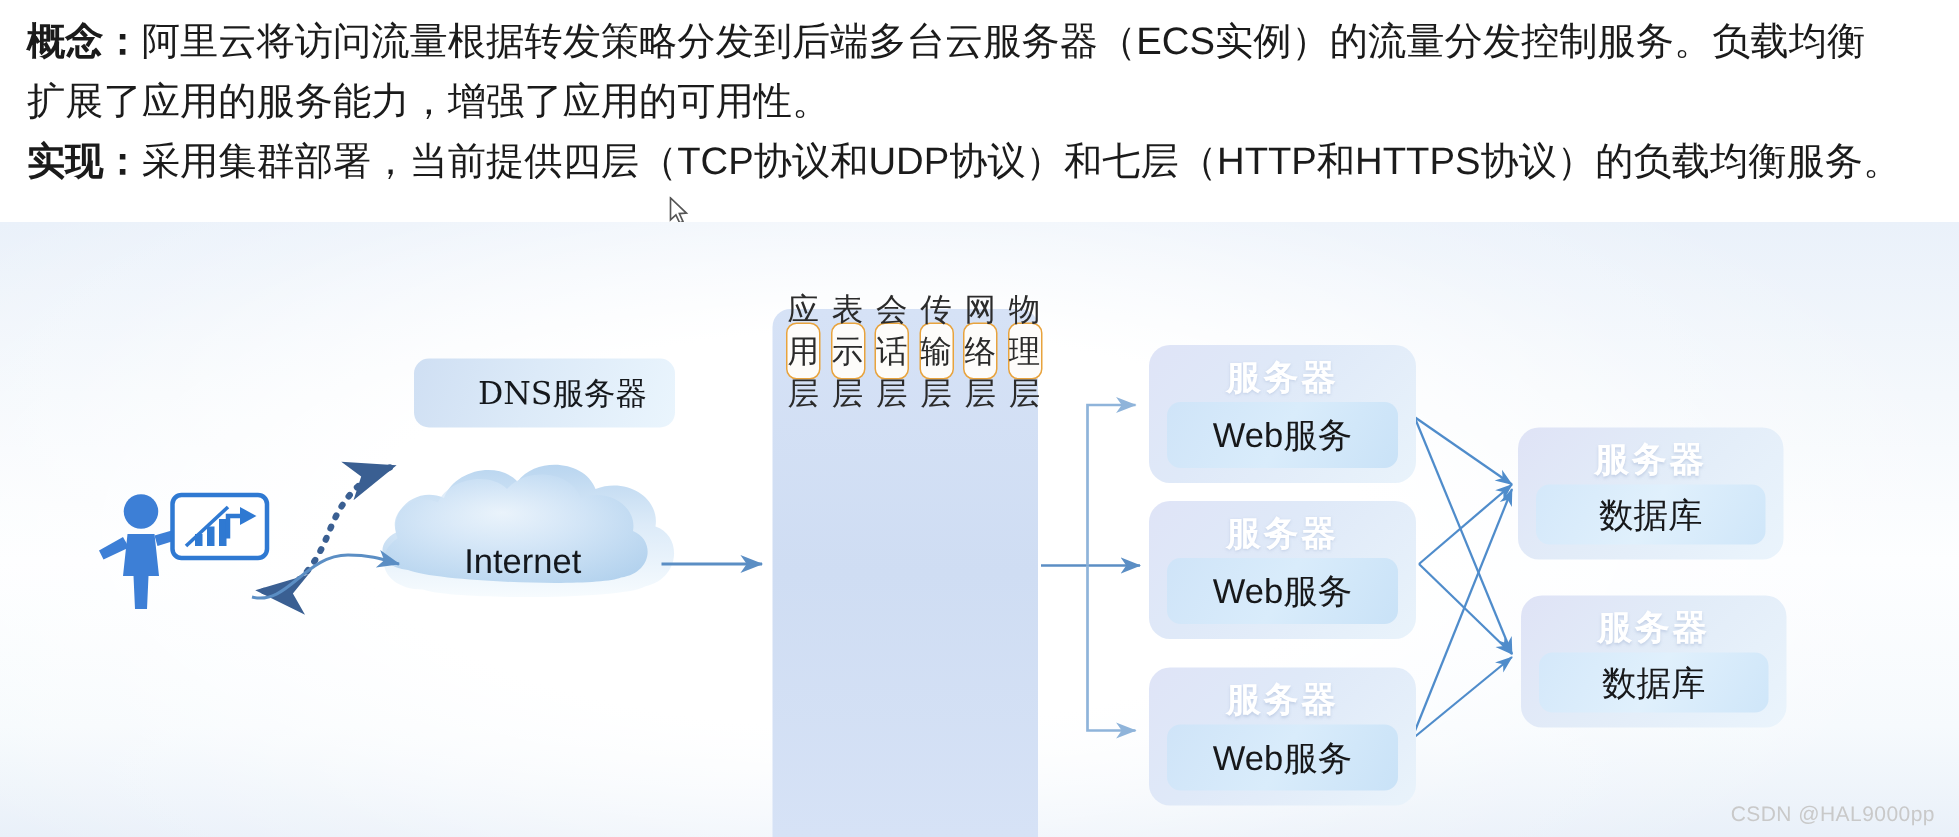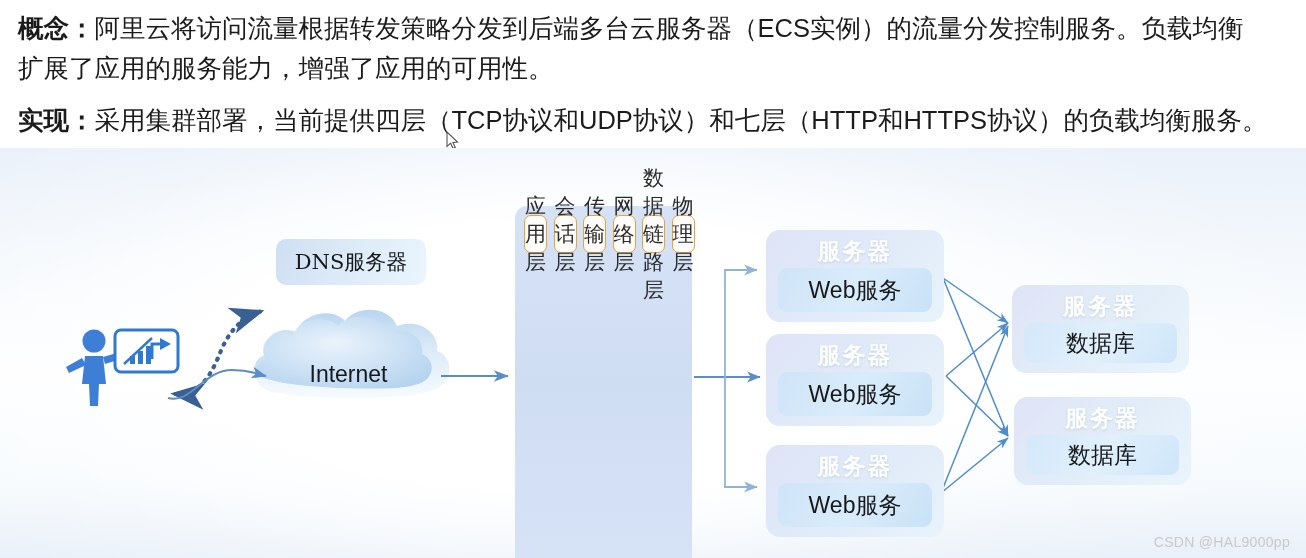--- a/index.html
+++ b/index.html
@@ -33,21 +33,21 @@
     font-size: 25.5px;
     line-height: 40px;
     color: #1b1b1b;
     letter-spacing: 0px;
     white-space: nowrap;
   }
   .para .lead {
     font-weight: bold;
   }
   .para.p2 {
-    margin-top: 12px;
+    margin-top: 0;
   }
 
   
   .cursor {
     position: absolute;
     left: 446px;
     top: 131px;
     width: 16px;
     height: 20px;
     pointer-events: none;
@@ -156,20 +156,21 @@
     width: 150px;
     height: 46px;
     border-radius: 10px;
     background: linear-gradient(110deg, #cfdff3 0%, #dceaf8 45%, #eaf5fd 100%);
     display: flex;
     align-items: center;
     justify-content: center;
     font-family: "DejaVu Serif", "Liberation Serif", serif;
     font-size: 21px;
     color: #15181c;
+    padding-left: 24px;
   }
 
   
   .cloud-label {
     position: absolute;
     left: 286px;
     top: 213px;
     width: 125px;
     text-align: center;
     font-size: 23px;
@@ -294,24 +295,24 @@
     </svg>
 
     <div class="dns-box">
       <span>DNS服务器</span>
     </div>
 
     <div class="cloud-label">Internet</div>
 
     <div class="osi-stack">
       <div class="osi-layer">应用层</div>
+      <div class="osi-layer">表示层</div>
       <div class="osi-layer">会话层</div>
       <div class="osi-layer">传输层</div>
       <div class="osi-layer">网络层</div>
-      <div class="osi-layer">数据链路层</div>
       <div class="osi-layer">物理层</div>
     </div>
 
     <div class="node web" style="left:766px; top:82px;">
       <div class="node-title">服务器</div>
       <div class="node-pill">Web服务</div>
     </div>
     <div class="node web" style="left:766px; top:186px;">
       <div class="node-title">服务器</div>
       <div class="node-pill">Web服务</div>

